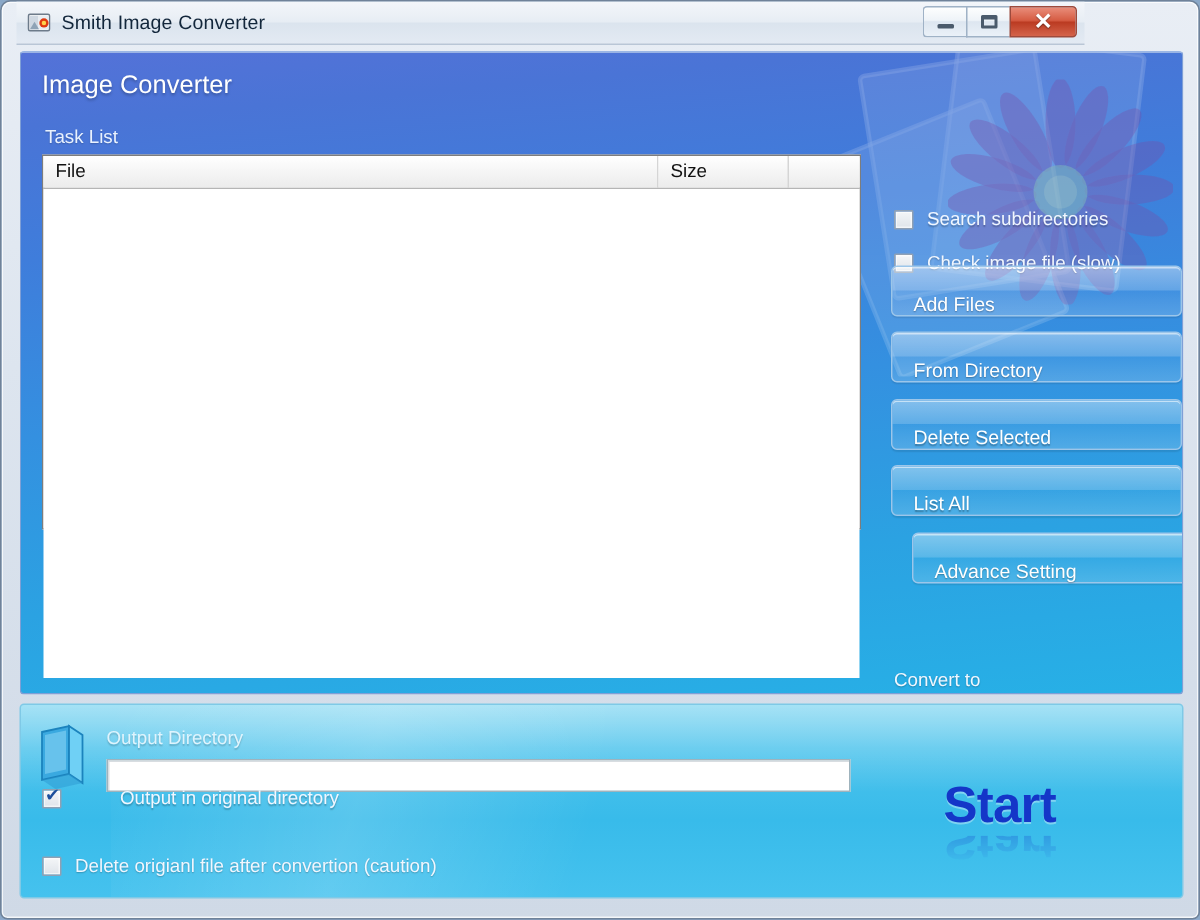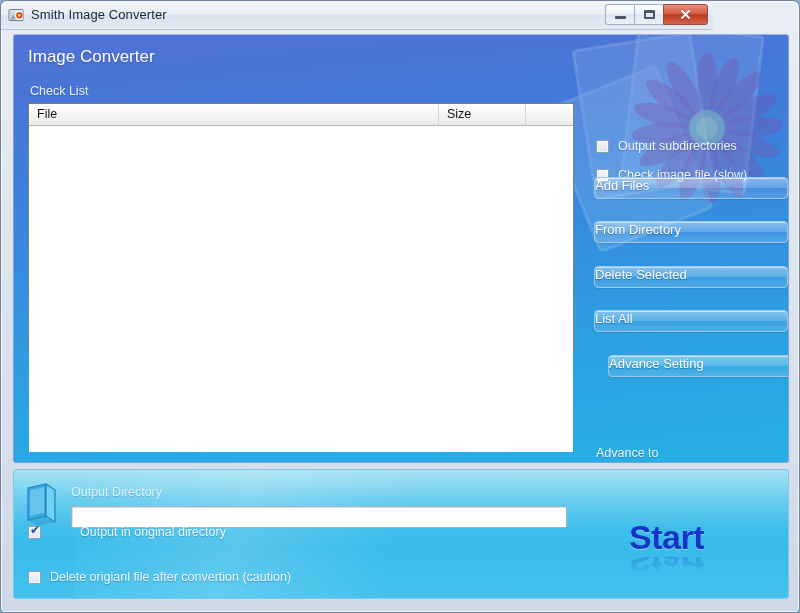--- a/index.html
+++ b/index.html
@@ -16,21 +16,21 @@
     width: 800px; height: 613px;
     background: linear-gradient(180deg, #e9eef5 0%, #dde5ef 40%, #cfd9e6 100%);
     border: 1px solid #6f8299;
     border-radius: 7px 7px 5px 5px;
     box-shadow: inset 0 0 0 1px rgba(255,255,255,.75);
     overflow: hidden;
   }
 
   
   .titlebar {
-    position: absolute; left: 0; top: 0; width: 712px; height: 29px;
+    position: absolute; left: 10px; top: 0; width: 712px; height: 29px;
     background: linear-gradient(180deg,#f3f6fa 0%, #e7edf4 48%, #dbe4ee 52%, #e3eaf3 100%);
     border-bottom: 1px solid #b9c6d6;
   }
   .app-icon {
     position: absolute; left: 7px; top: 6px; width: 17px; height: 17px;
   }
   .title-text {
     position: absolute; left: 30px; top: 6px;
     font-size: 13px; color: #12263b; letter-spacing: .1px;
     white-space: nowrap;
@@ -114,31 +114,31 @@
     box-shadow: inset 0 0 0 1px rgba(255,255,255,.6);
     position: relative; border-radius: 1px;
   }
   .cbox.checked::after {
     content: "✔"; position: absolute; left: 1px; top: -3px;
     font-size: 12px; color: #1c4f9c; line-height: 1;
   }
   .chk-lbl { font-size: 12.5px; color: #f1f7ff; text-shadow: 0 1px 1px rgba(0,0,0,.25); white-space: nowrap; }
 
   .sidebtn {
-    position: absolute; left: 580px; width: 194px; height: 22px;
+    position: absolute; left: 580px; width: 194px; height: 34px;
     border: 1px solid #9cc6ea;
     border-radius: 4px;
     background: linear-gradient(180deg,
       rgba(255,255,255,.40) 0%,
       rgba(255,255,255,.22) 48%,
       rgba(255,255,255,.05) 50%,
       rgba(255,255,255,.16) 100%);
     box-shadow: inset 0 1px 0 rgba(255,255,255,.55), 0 1px 1px rgba(0,0,0,.10);
     color: #ffffff; font-size: 13px;
-    display: flex; align-items: flex-start; 
+    display: flex; align-items: flex-end; padding-left: 14px;
     text-shadow: 0 1px 1px rgba(0,0,0,.30);
   }
 
   .convert-lbl {
     position: absolute; left: 582px; top: 411px;
     font-size: 12.5px; color: #f0f7ff; text-shadow: 0 1px 1px rgba(0,0,0,.25);
   }
 
   
   .bottom-panel {
@@ -279,34 +279,34 @@
           <g transform="rotate(330)">
               <ellipse cx="0" cy="-46" rx="10" ry="30"></ellipse>
             </g>
         </g>
         <circle r="18" fill="#8fb7a8" fill-opacity=".75"></circle>
         <circle r="11" fill="#a8cbb8" fill-opacity=".7"></circle>
       </g>
     </svg>
 
     <div class="panel-title">Image Converter</div>
-    <div class="tasklist-label">Check List</div>
+    <div class="tasklist-label">Task List</div>
 
     <div class="listview">
       <div class="lv-head">
         <div class="lv-col c-file">File</div>
         <div class="lv-col c-size">Size</div>
         <div class="lv-col c-pad"></div>
       </div>
       <div class="lv-body"></div>
     </div>
 
     <div class="chk-row" style="left:582px; top:104px;">
       <span class="cbox"></span>
-      <span class="chk-lbl">Output subdirectories</span>
+      <span class="chk-lbl">Search subdirectories</span>
     </div>
     <div class="chk-row" style="left:582px; top:133px;">
       <span class="cbox"></span>
       <span class="chk-lbl">Check image file (slow)</span>
     </div>
 
     <div class="sidebtn" style="top:142px;">
       <span>Add Files</span>
     </div>
     <div class="sidebtn" style="top:186px;">
@@ -315,21 +315,21 @@
     <div class="sidebtn" style="top:231px;">
       <span>Delete Selected</span>
     </div>
     <div class="sidebtn" style="top:275px;">
       <span>List All</span>
     </div>
     <div class="sidebtn" style="top:320px;margin-left:14px;">
       <span>Advance Setting</span>
     </div>
 
-    <div class="convert-lbl">Advance to</div>
+    <div class="convert-lbl">Convert to</div>
 
   </div>
 
   <div class="bottom-panel">
     <div class="bp-sheen"></div>
     <div class="bp-diag"></div>
   </div>
 
   <span class="folder-icon">
     <svg width="40" height="44" viewBox="0 0 40 44">

